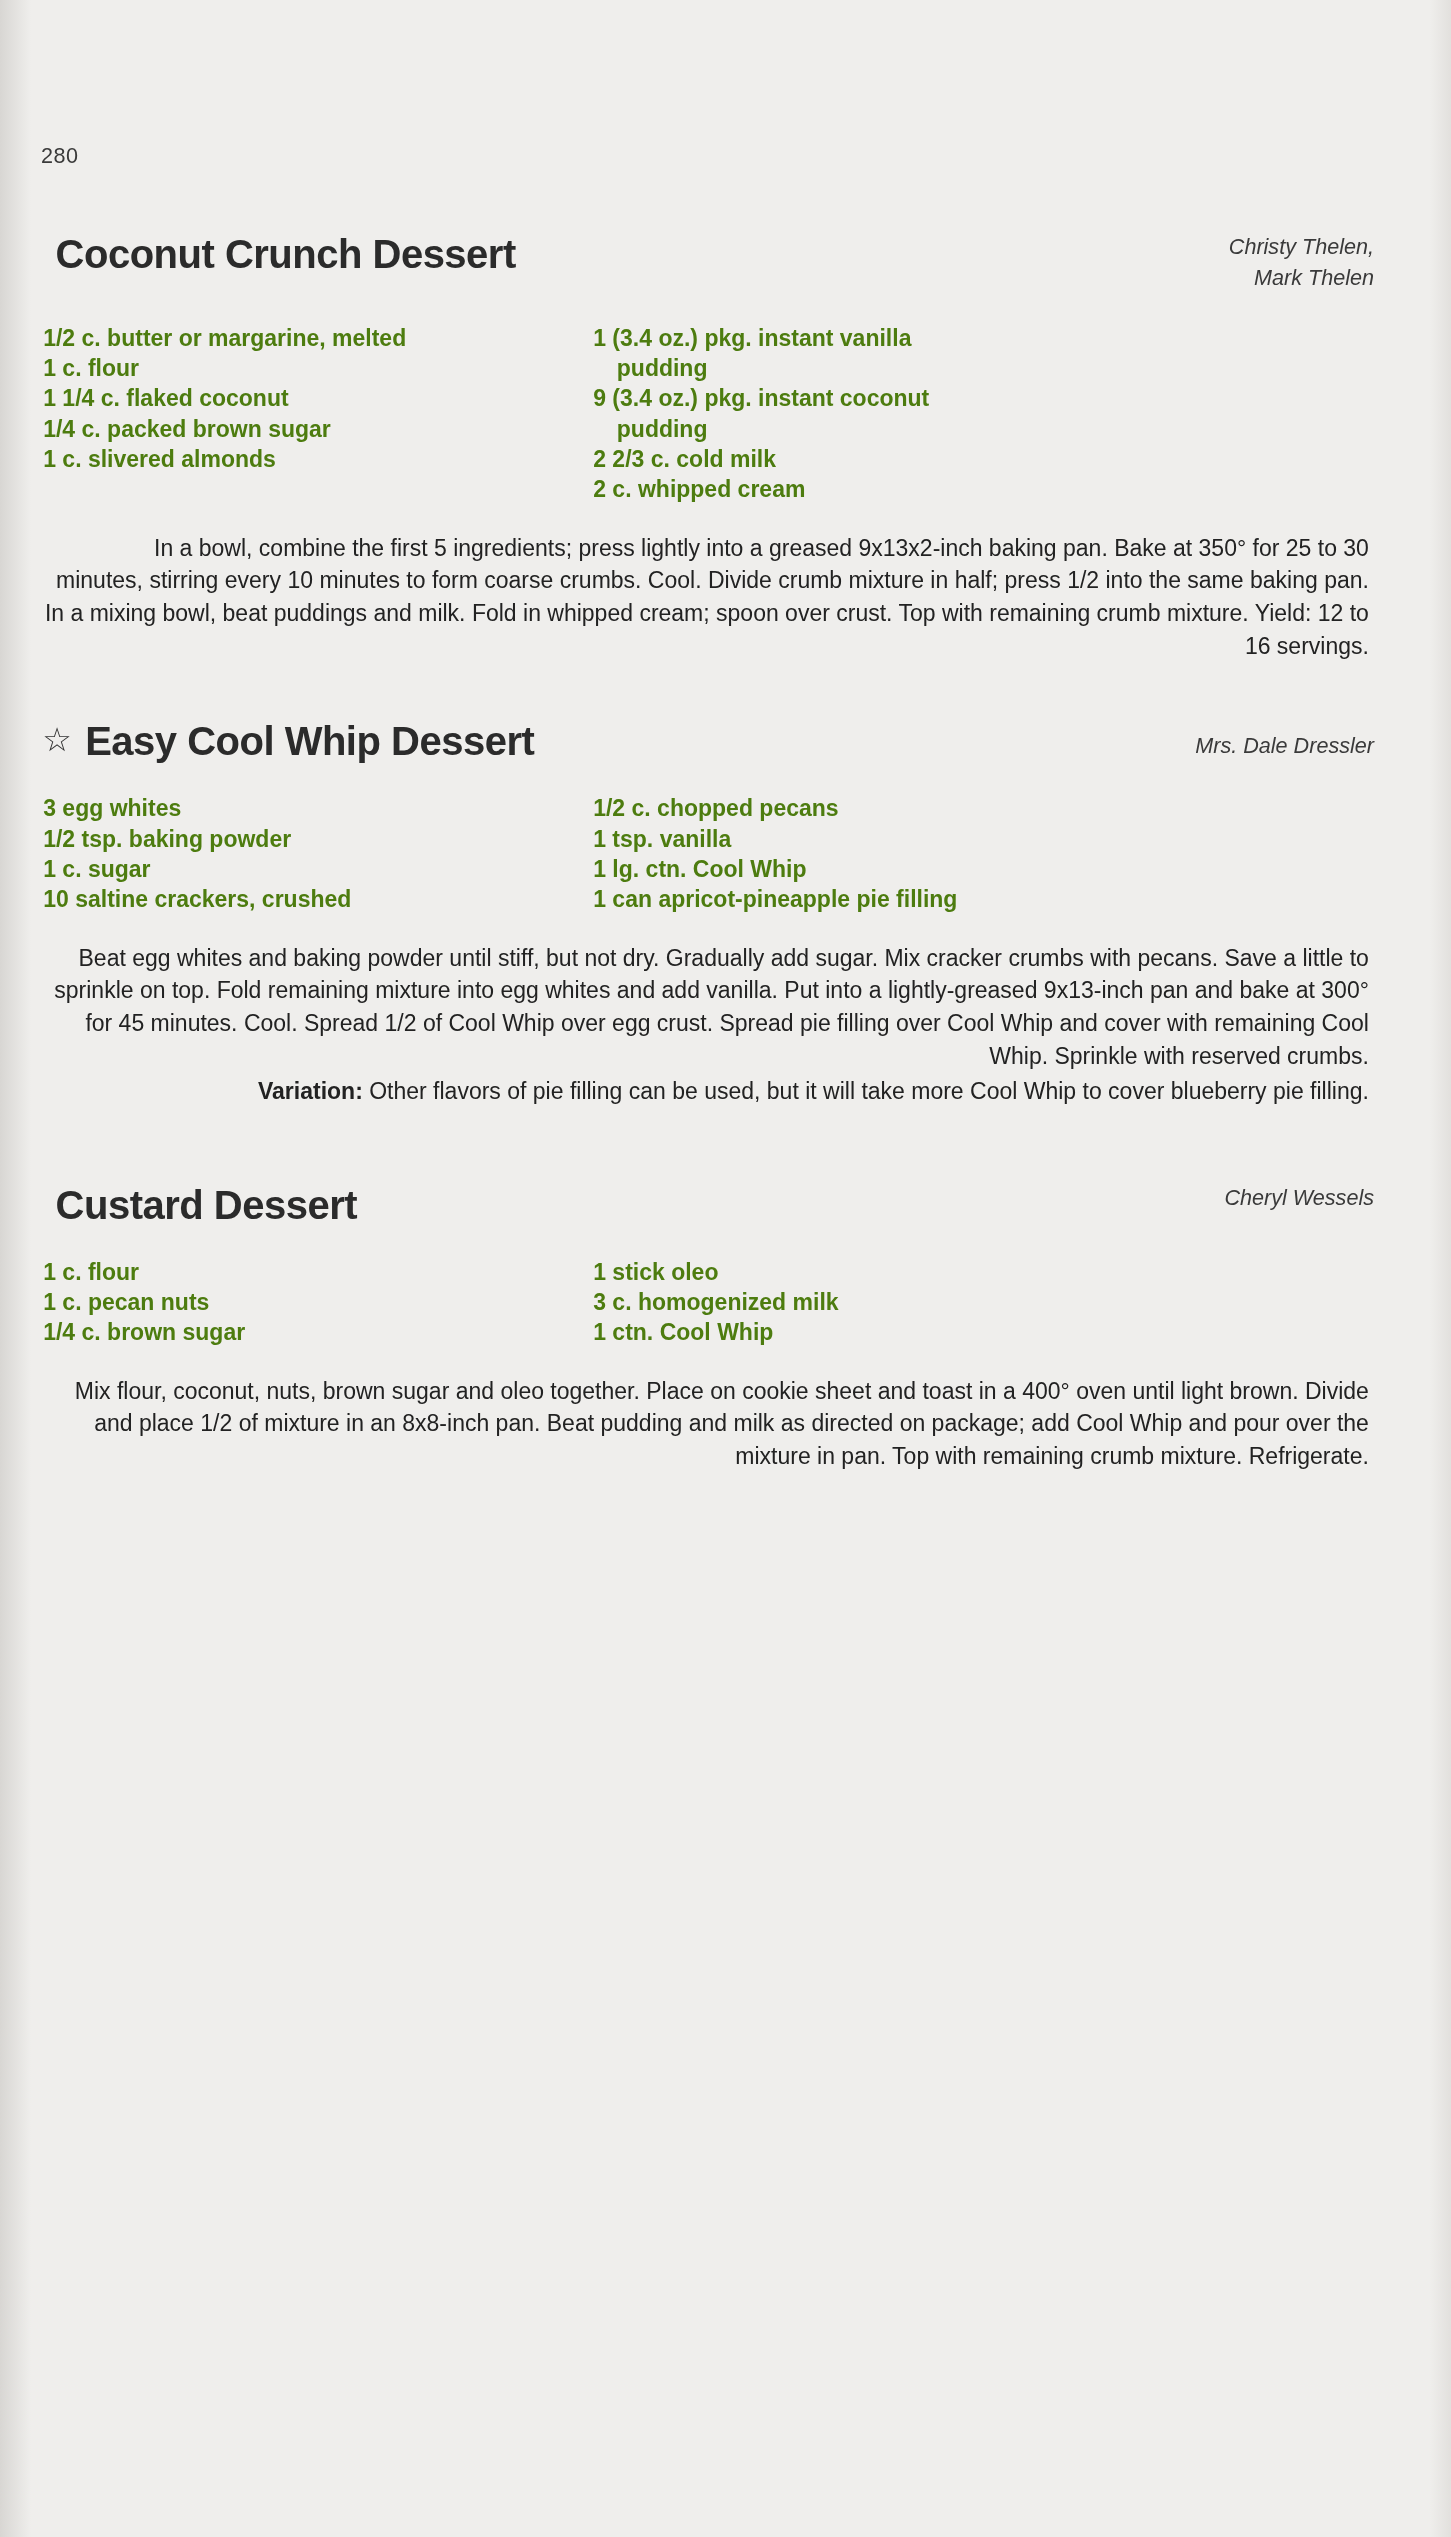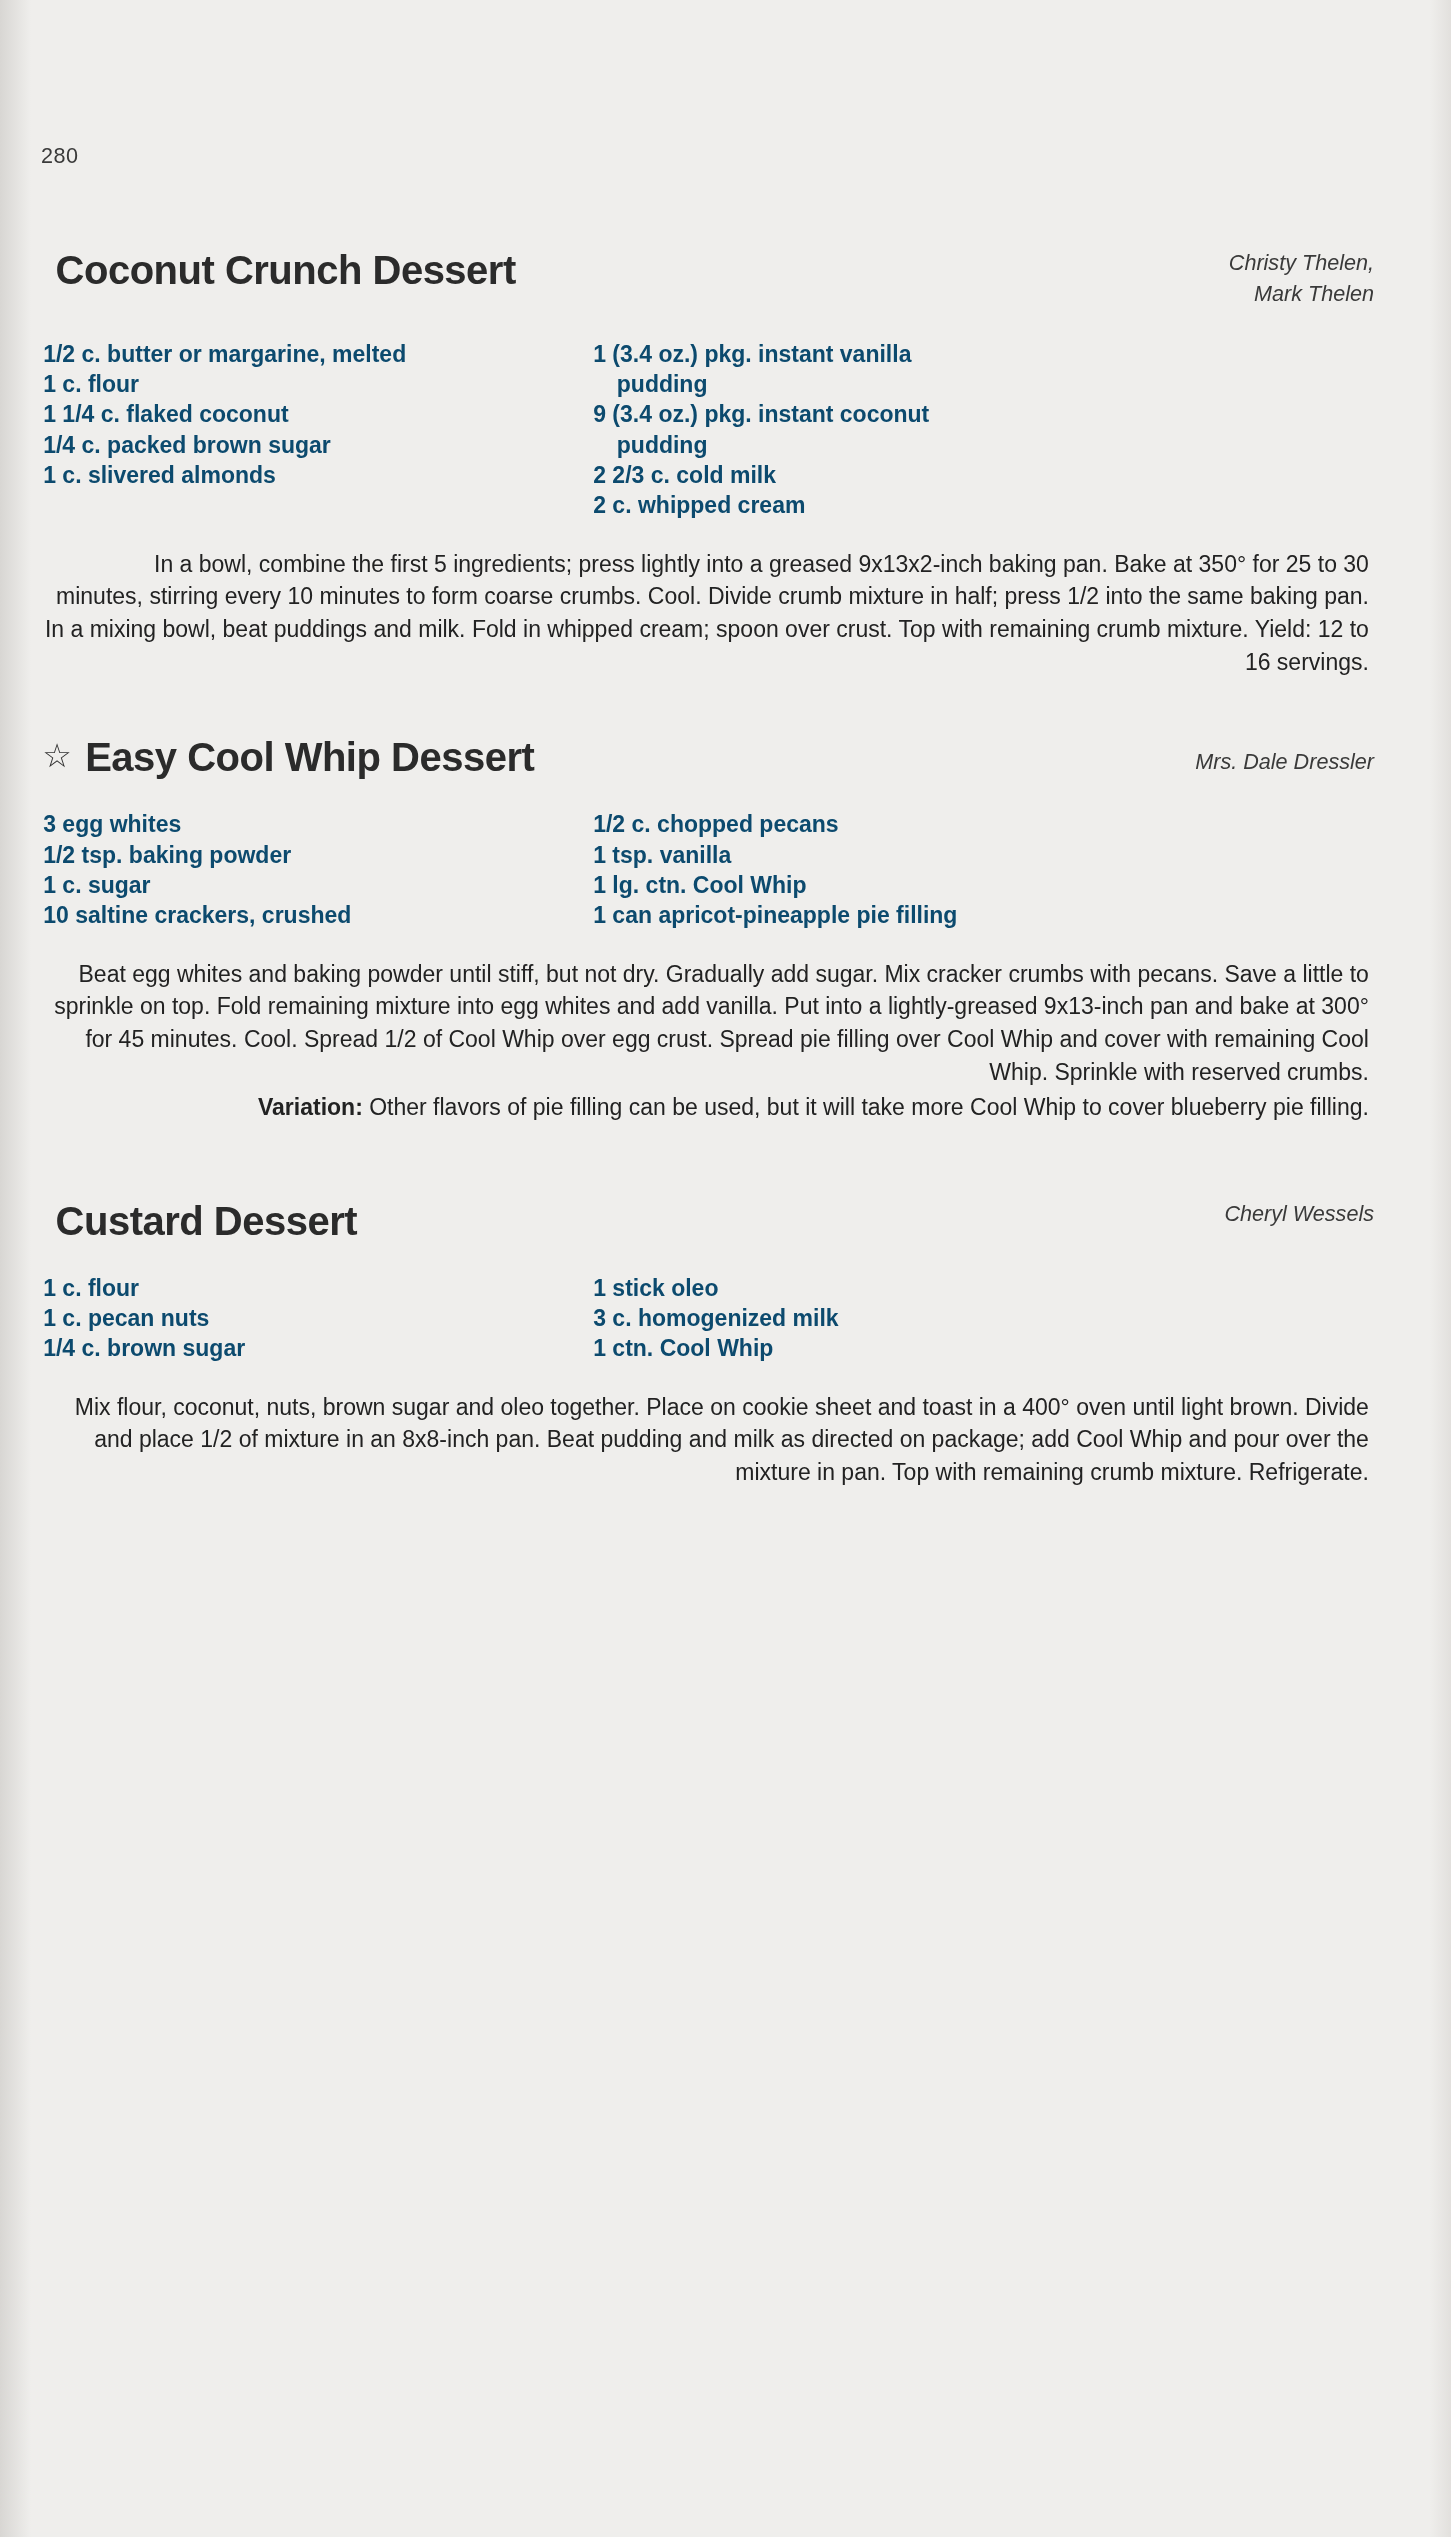--- a/index.html
+++ b/index.html
@@ -43,21 +43,21 @@
     box-sizing: border-box;
   }
   .page-number {
     font-size: 21.6px;
     color: #3a3a3a;
     margin-top: 135px;
     margin-left: 5.1px;
     letter-spacing: 0.5px;
   }
   .recipe {
-    margin-top: 78px;
+    margin-top: 62px;
   }
   .recipe-head {
     display: flex;
     align-items: baseline;
     justify-content: space-between;
     padding-left: 6.2px;
   }
   .title-wrap {
     display: flex;
     align-items: center;
@@ -88,21 +88,21 @@
   }
   .contributor div { display: block; }
   .ingredients {
     display: flex;
     margin-top: 29px;
     padding-left: 7.2px;
   }
   .col {
     font-size: 23px;
     font-weight: bold;
-    color: #0c4a6e;
+    color: #4d7c0f;
     line-height: 1.32;
   }
   .col-left { width: 550px; }
   .col-right { width: 617px; }
   .col .ing { white-space: pre-wrap; }
   .cont-line { padding-left: 23.6px; }
   .directions {
     margin-top: 27px;
     font-size: 23px;
     line-height: 1.42;

